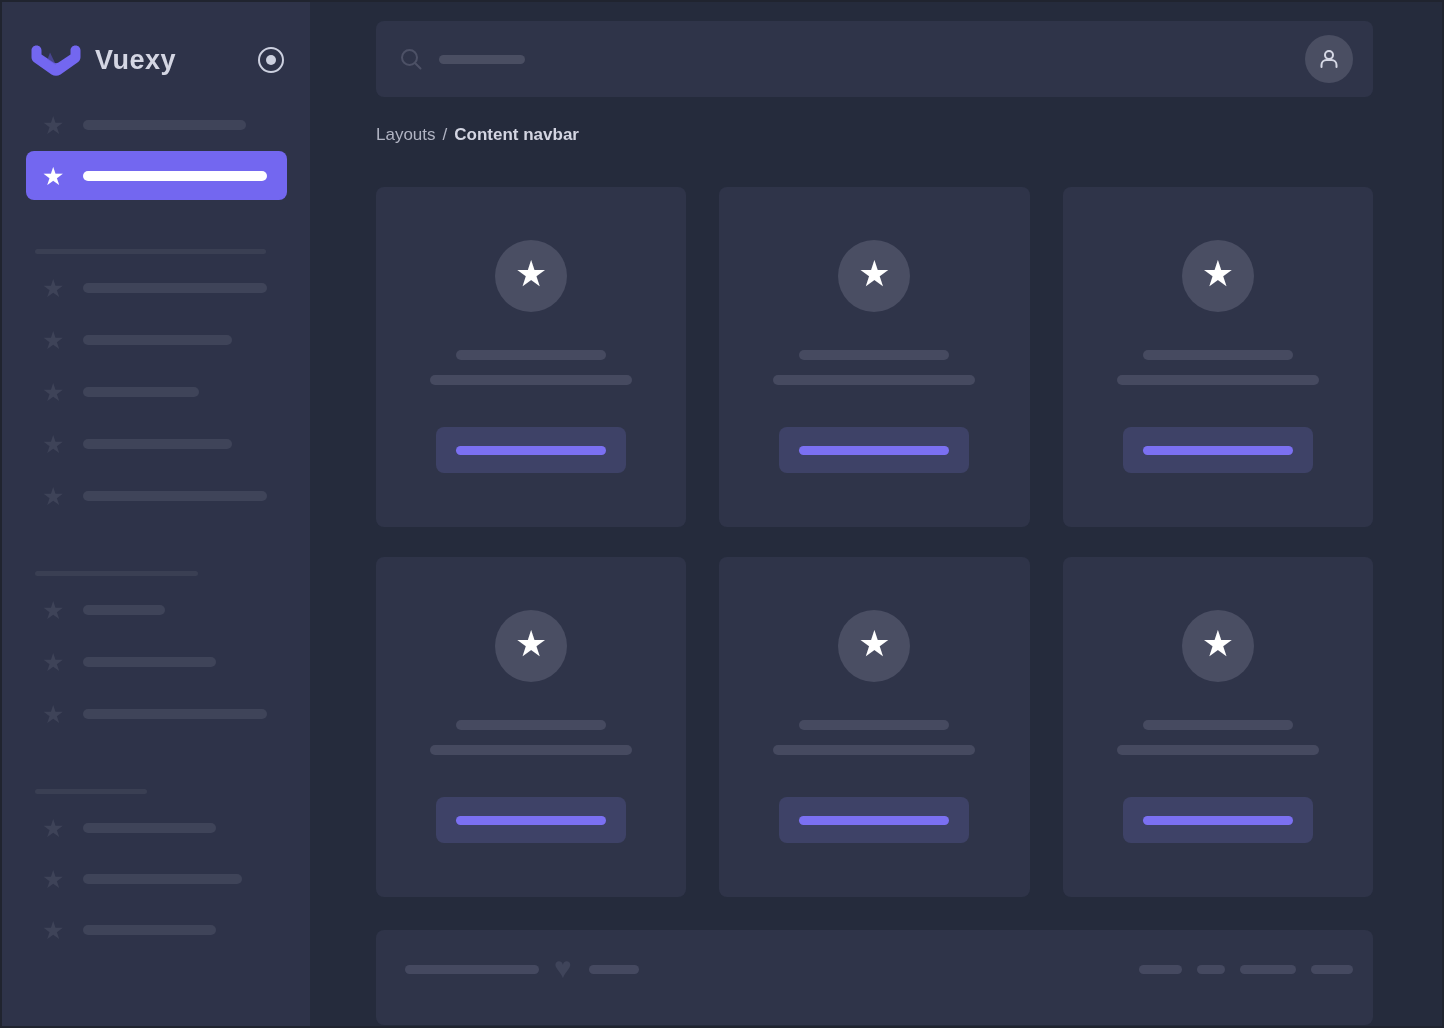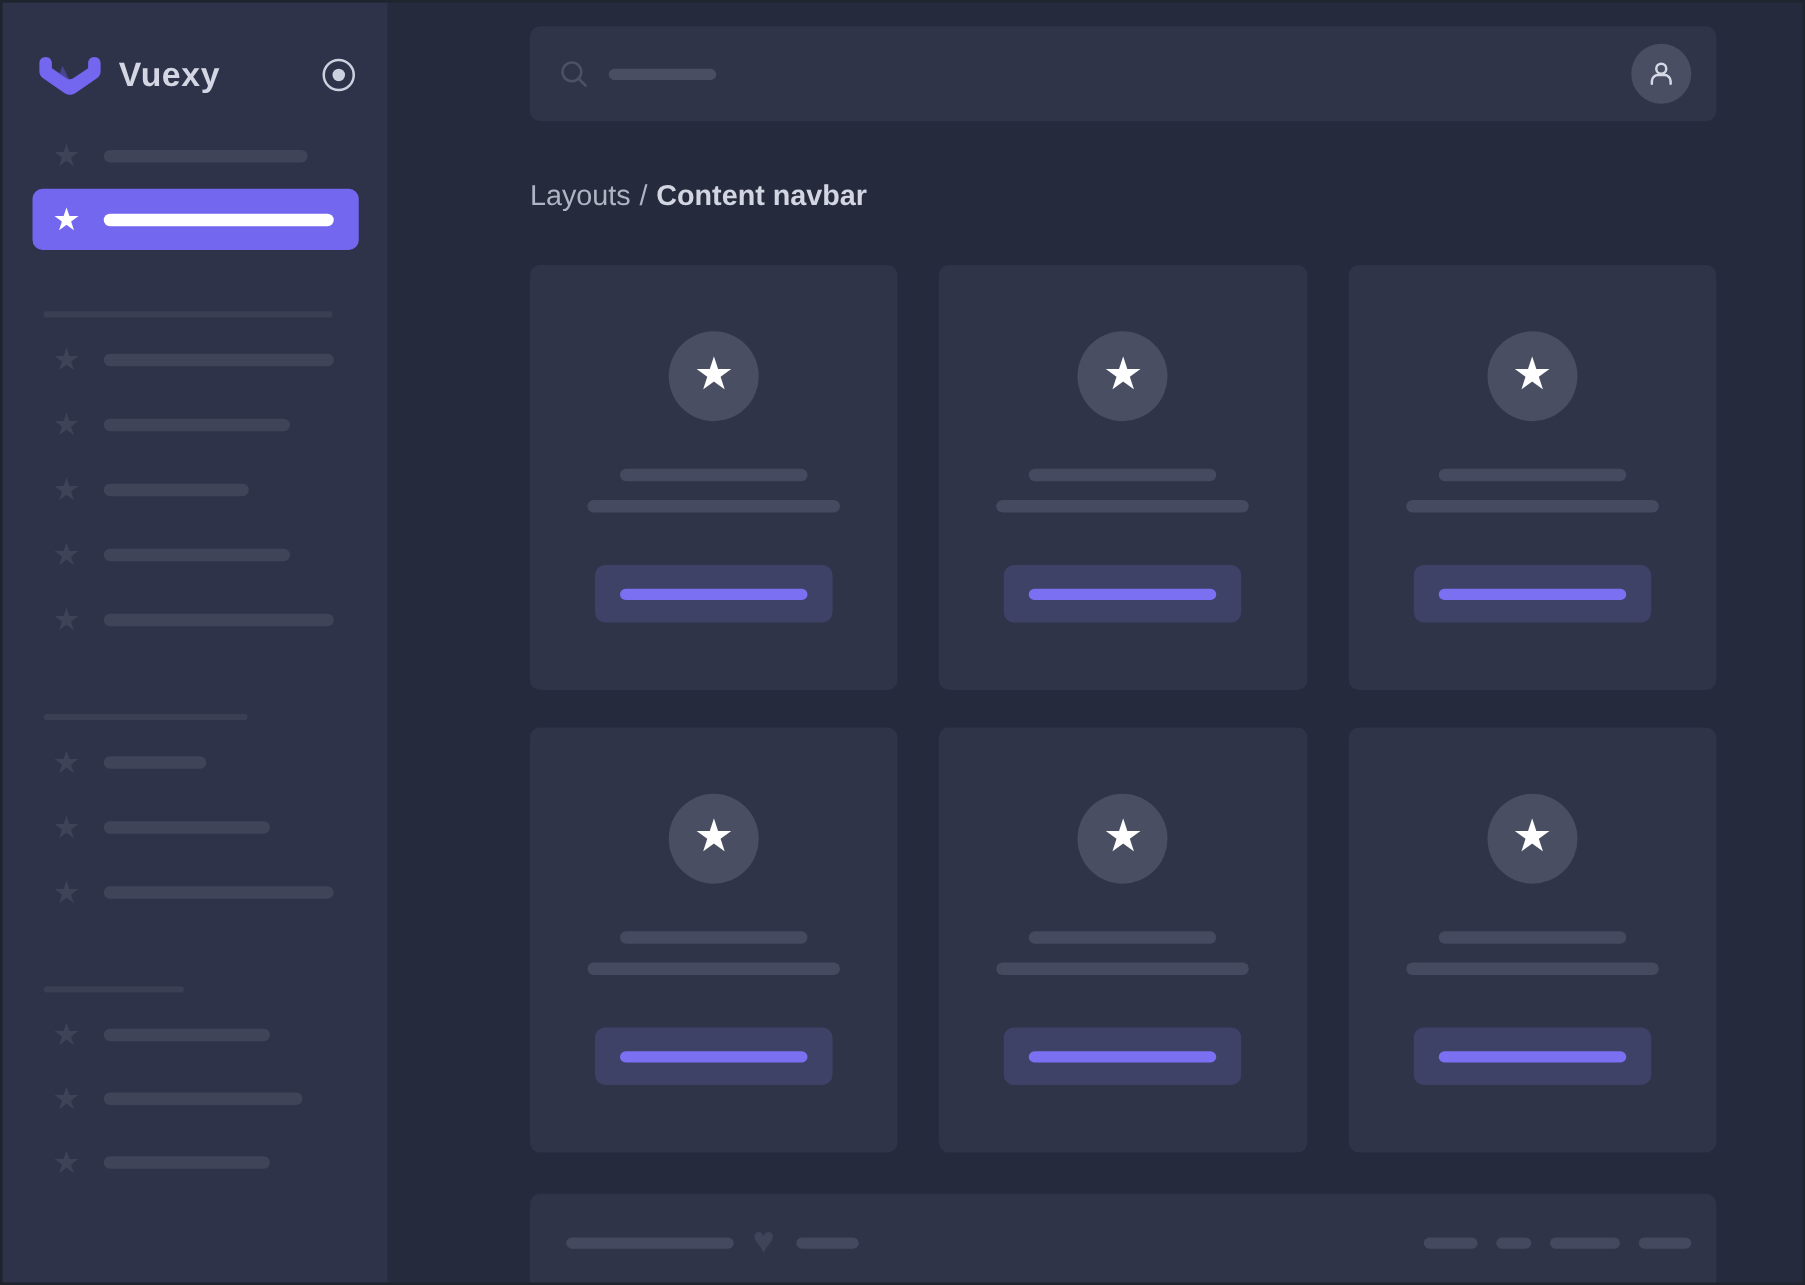--- a/index.html
+++ b/index.html
@@ -1,20 +1,19 @@
 <!DOCTYPE html>
 <html><head>
 <meta charset="utf-8">
 <style>
   html,body{margin:0;padding:0;background:#1a1e2b;}
   .frame{
     position:relative;width:1444px;height:1028px;box-sizing:border-box;
     border:2px solid #20242f;background:#252b3c;overflow:hidden;display:flex;
     font-family:"Liberation Sans", sans-serif;
-    gap:48px;
     -webkit-font-smoothing:antialiased;
   }
   
   .sidebar{flex:0 0 308px;width:308px;height:100%;background:#2e3349;}
   .logo-row{display:flex;align-items:center;padding:36px 26px 0 28px;height:44px;}
   .logo-svg{width:52px;height:33px;display:block;}
   .brand-title{font-size:27px;font-weight:700;color:#d4d6e3;margin-left:13px;letter-spacing:.5px;}
   .toggle{margin-left:auto;width:22px;height:22px;border:2px solid #ccd0df;border-radius:50%;
     display:flex;align-items:center;justify-content:center;cursor:pointer;}
   .toggle-dot{width:10px;height:10px;background:#ccd0df;border-radius:50%;}
@@ -28,21 +27,21 @@
   .section-bar{height:5px;border-radius:2.5px;background:#3a3f53;margin-left:33px;}.mt19{margin-top:19px;}.mt21{margin-top:21px;}
   .mt22{margin-top:22px;}.mt49{margin-top:49px;}.mt60{margin-top:60px;}
   
   .main{flex:1;padding:0 69px 0 66px;box-sizing:border-box;}
   .topnav{margin-top:19px;height:76px;background:#2f3449;border-radius:8px;
     display:flex;align-items:center;padding:0 20px 0 24px;box-sizing:border-box;}
   .search-region{display:flex;align-items:center;flex:1;cursor:text;}
   .search-skel{width:86px;height:9px;border-radius:4.5px;background:#4a4e62;margin-left:17px;}
   .avatar{width:48px;height:48px;border-radius:50%;background:#4a4e62;
     display:flex;align-items:center;justify-content:center;cursor:pointer;}
-  .breadcrumb{margin-top:46px;font-size:23px;color:#b0b3c2;}
+  .breadcrumb{margin-top:28px;font-size:17px;color:#b0b3c2;}
   .breadcrumb .sep{margin:0 7px;}
   .breadcrumb .current{color:#d3d5e2;font-weight:700;}
   .grid{margin-top:42px;display:grid;grid-template-columns:repeat(3,1fr);column-gap:33px;row-gap:30px;}
   .card{height:340px;background:#2f3449;border-radius:8px;display:flex;flex-direction:column;align-items:center;}
   .card-avatar{margin-top:53px;width:72px;height:72px;border-radius:50%;background:#4a4e63;
     display:flex;align-items:center;justify-content:center;}
   .card-star{color:#ffffff;font-size:36px;line-height:1;transform:translateY(-2px);}
   .line1{margin-top:38px;width:150px;height:10px;border-radius:5px;background:#464a60;}
   .line2{margin-top:15px;width:202px;height:10px;border-radius:5px;background:#464a60;}
   .card-button{margin-top:42px;width:190px;height:46px;border-radius:8px;background:#3e4267;

